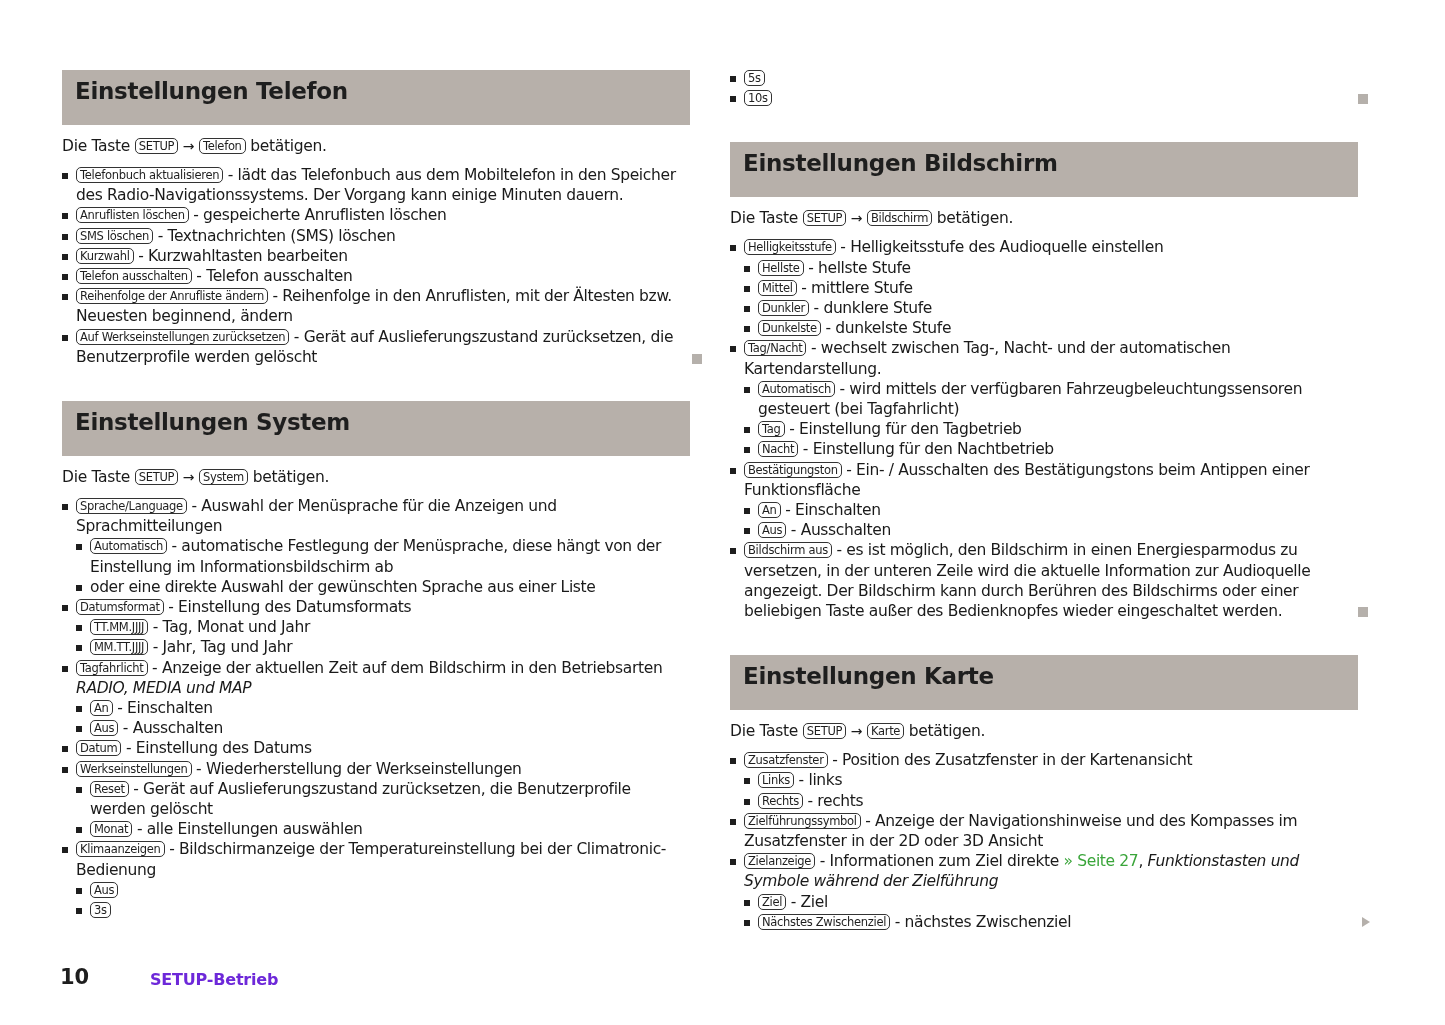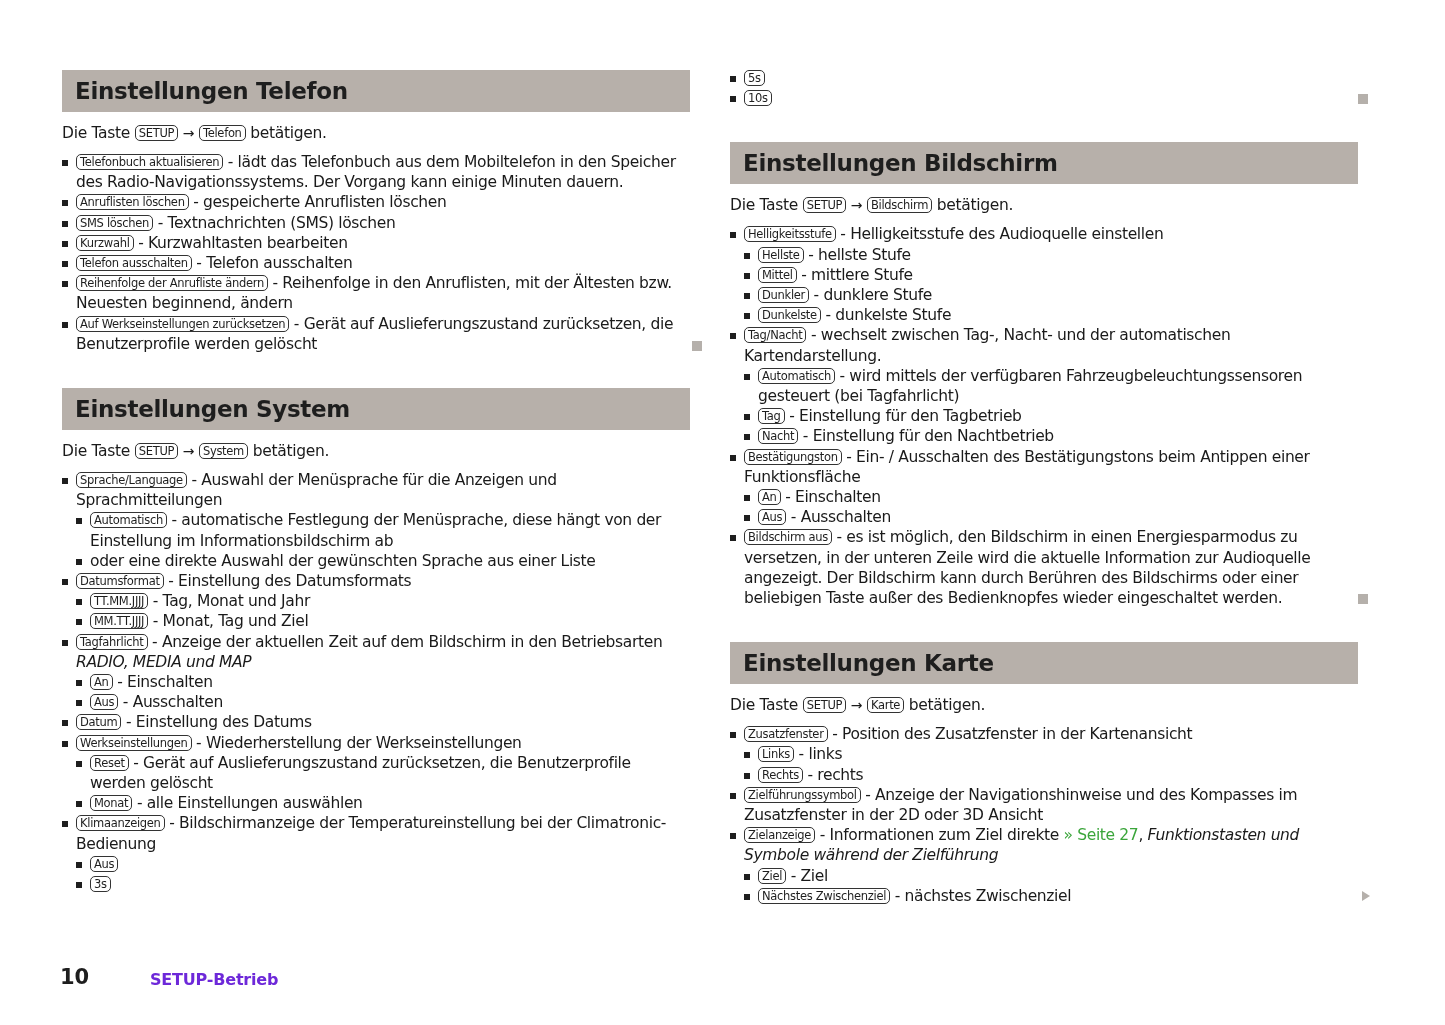--- a/index.html
+++ b/index.html
@@ -5,21 +5,21 @@
     html, body { margin: 0; padding: 0; background: #ffffff; }
     body {
       width: 1445px; height: 1025px; position: relative; overflow: hidden;
       font-family: "DejaVu Sans", sans-serif; color: #1a1a1a;
     }
     .col { position: absolute; top: 0; }
     .col-left { left: 62px; width: 628px; }
     .col-right { left: 730px; width: 628px; }
     .section { position: relative; }
     .sec-head {
-      background: #b7b0aa; height: 42px; margin: 0;
+      background: #b7b0aa; height: 55px; margin: 0;
       font-family: "DejaVu Sans", sans-serif; font-weight: bold;
       font-size: 23px; line-height: 42px; padding-left: 13px;
       letter-spacing: -0.3px; color: #1e1e1e;
     }
     .intro { font-size: 15.5px; line-height: 20px; margin: 11px 0 9px 0; letter-spacing: -0.3px; }
     .items { list-style: none; margin: 0; padding: 0; }
     .items li, .sub li {
       position: relative; font-size: 15.5px; line-height: 20.2px;
       letter-spacing: -0.35px; padding-left: 14px;
     }
@@ -90,21 +90,21 @@
       <span class="key">System</span>
       <span>betätigen.</span>
     </p>
     <ul class="items">
         <li><span class="key">Sprache/Language</span><span> - Auswahl der Menüsprache für die Anzeigen und Sprachmitteilungen</span><ul class="sub">
             <li><span class="key">Automatisch</span><span> - automatische Festlegung der Menüsprache, diese hängt von der Einstellung im Informationsbildschirm ab</span></li>
             <li><span>oder eine direkte Auswahl der gewünschten Sprache aus einer Liste</span></li>
           </ul></li>
         <li><span class="key">Datumsformat</span><span> - Einstellung des Datumsformats</span><ul class="sub">
             <li><span class="key">TT.MM.JJJJ</span><span> - Tag, Monat und Jahr</span></li>
-            <li><span class="key">MM.TT.JJJJ</span><span> - Monat, Tag und Ziel</span></li>
+            <li><span class="key">MM.TT.JJJJ</span><span> - Jahr, Tag und Jahr</span></li>
           </ul></li>
         <li><span class="key">Tagfahrlicht</span><span> - Anzeige der aktuellen Zeit auf dem Bildschirm in den Betriebsarten </span><span class="ital">RADIO, MEDIA und MAP</span><ul class="sub">
             <li><span class="key">An</span><span> - Einschalten</span></li>
             <li><span class="key">Aus</span><span> - Ausschalten</span></li>
           </ul></li>
         <li><span class="key">Datum</span><span> - Einstellung des Datums</span></li>
         <li><span class="key">Werkseinstellungen</span><span> - Wiederherstellung der Werkseinstellungen</span><ul class="sub">
             <li><span class="key">Reset</span><span> - Gerät auf Auslieferungszustand zurücksetzen, die Benutzerprofile werden gelöscht</span></li>
             <li><span class="key">Monat</span><span> - alle Einstellungen auswählen</span></li>
           </ul></li>

